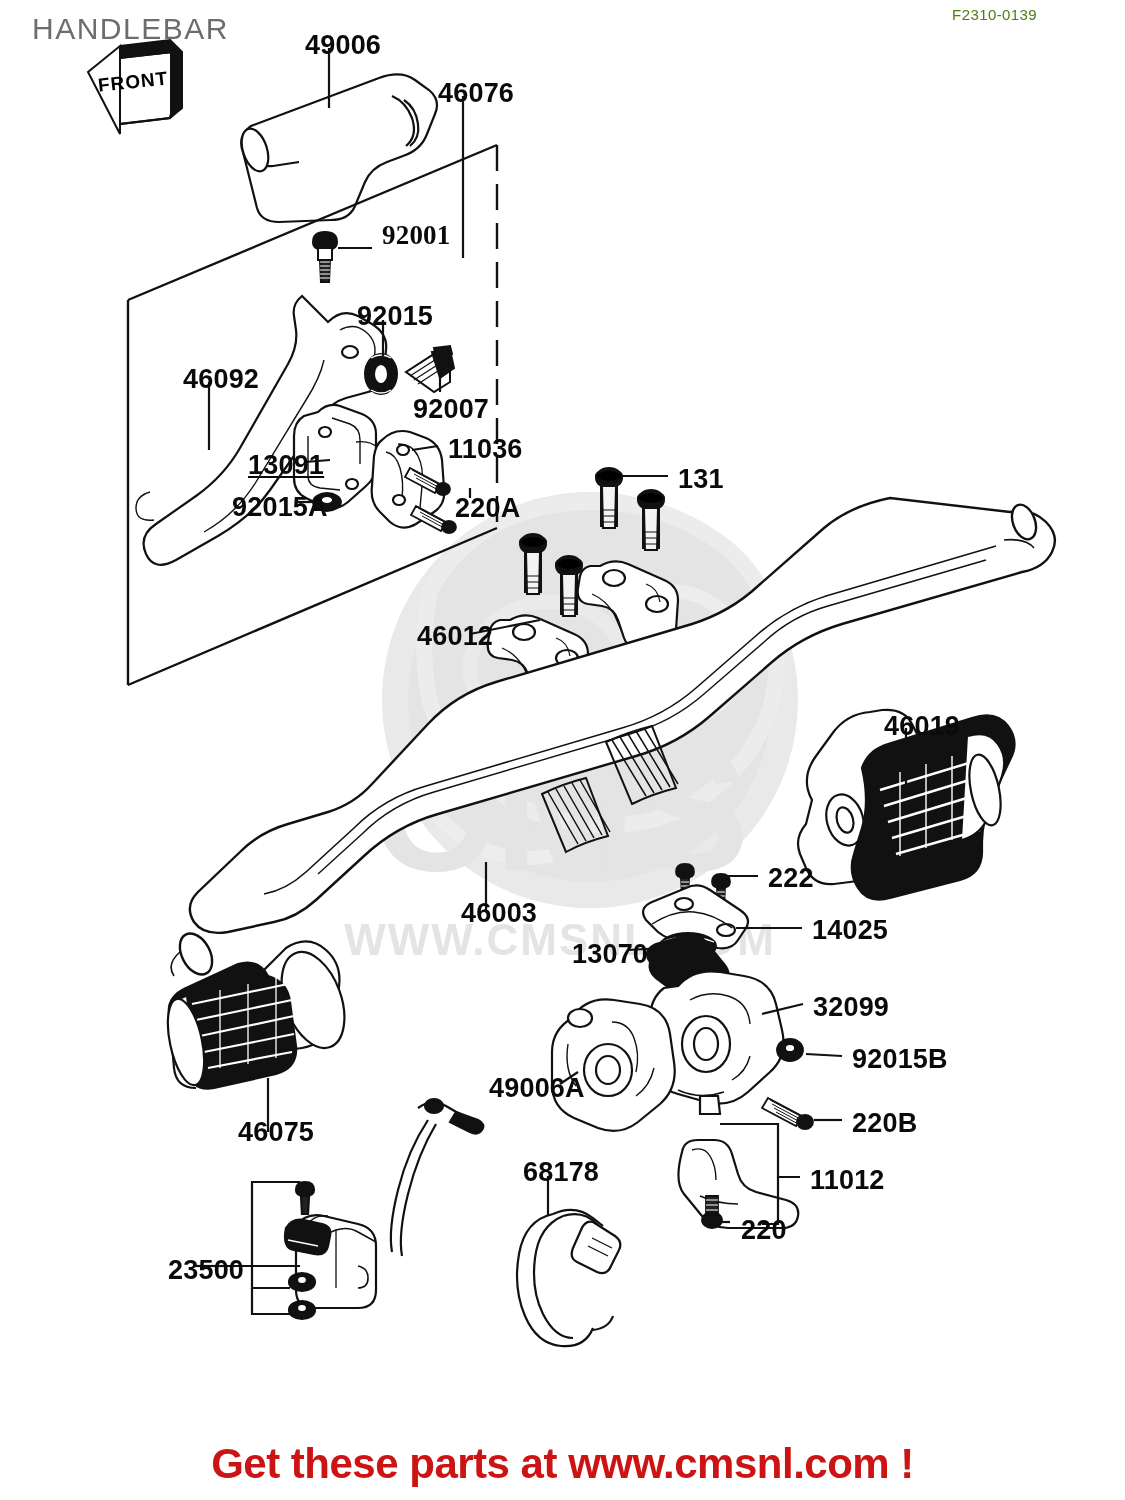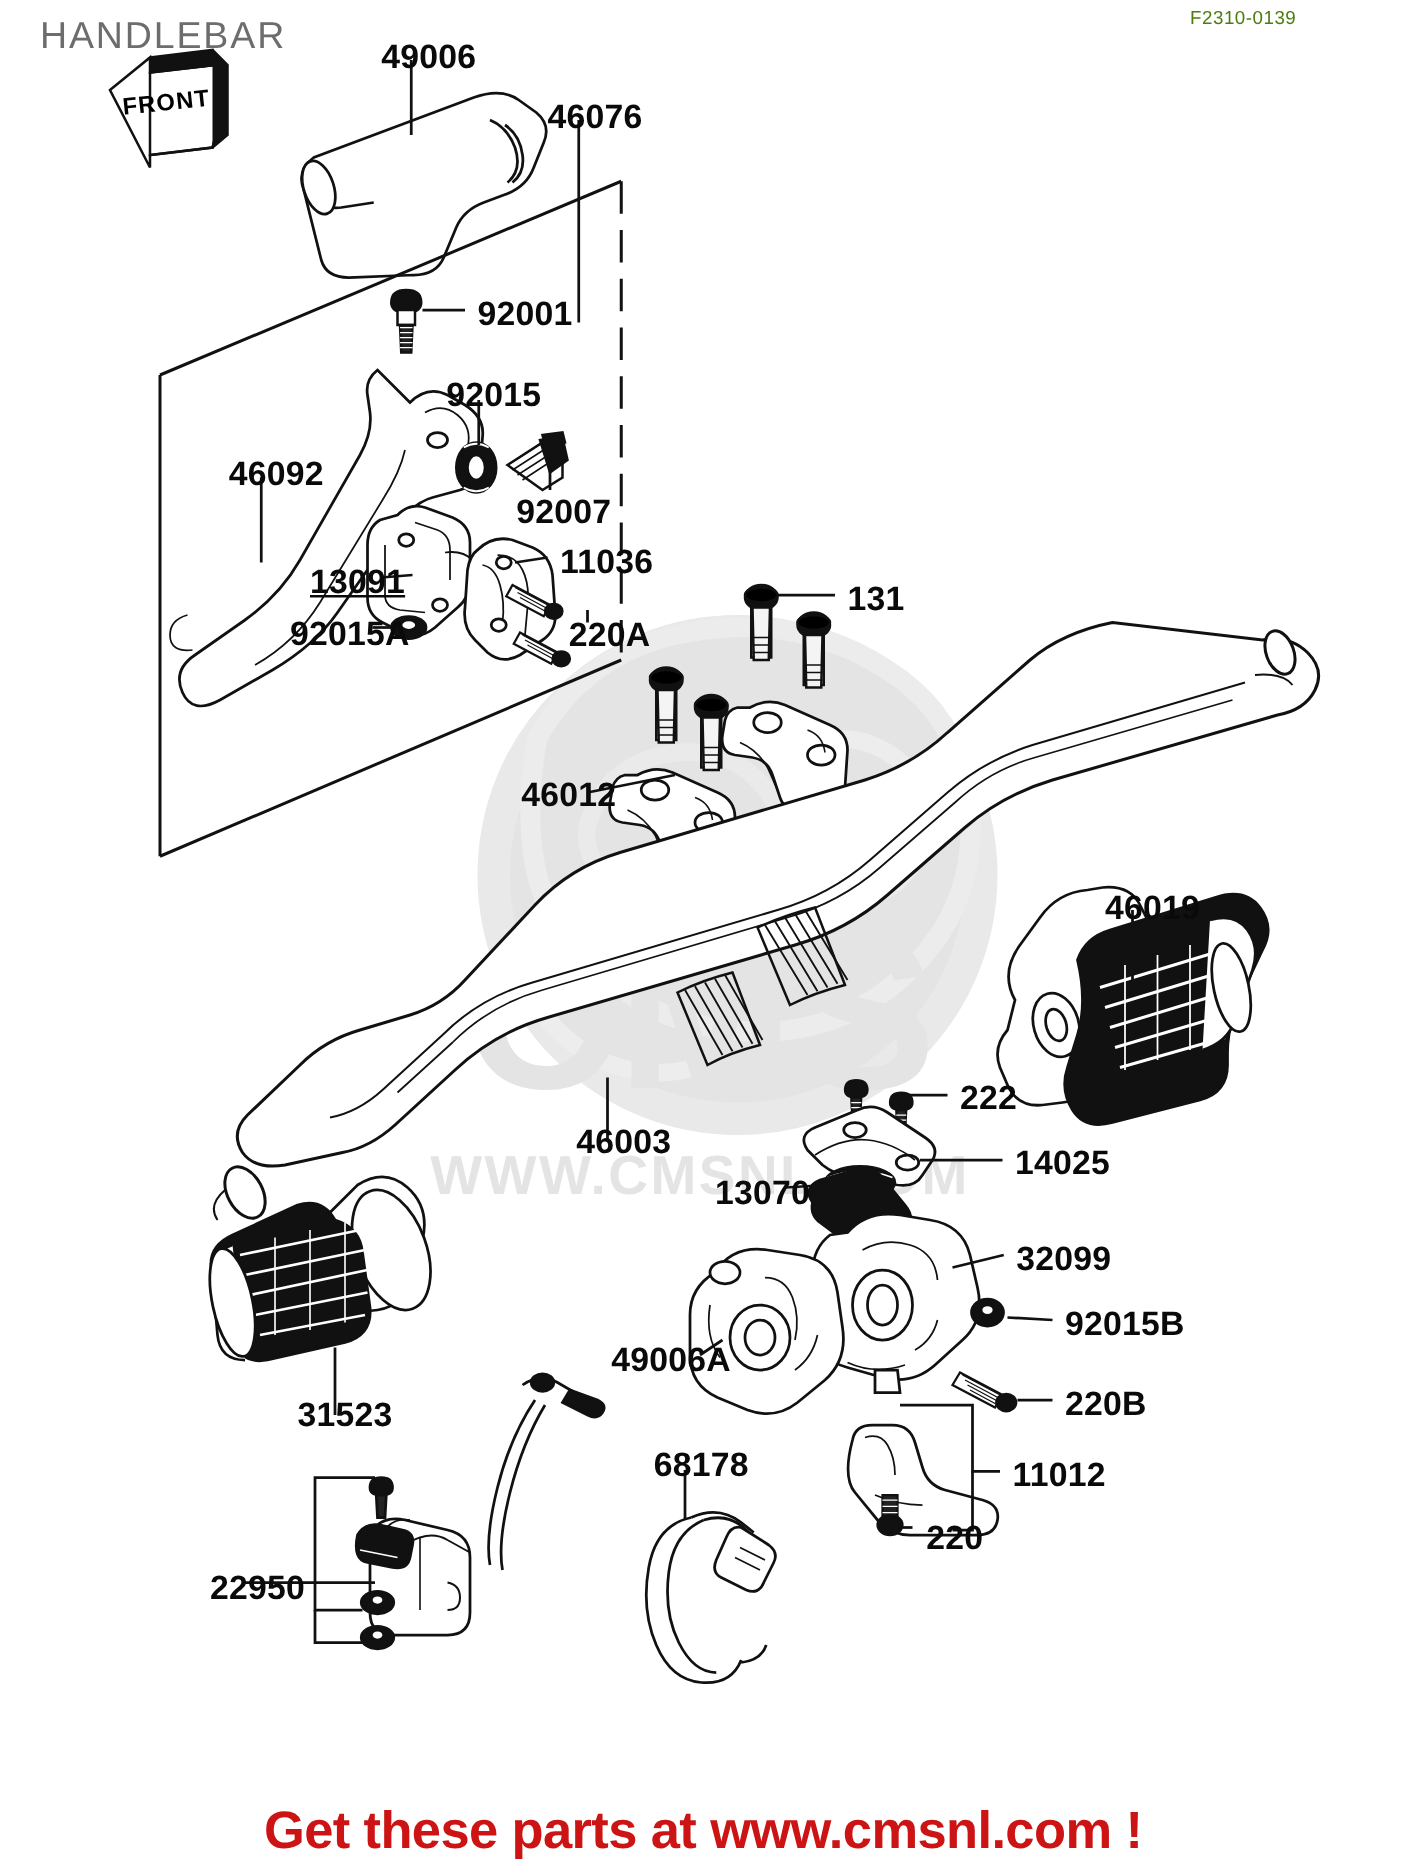--- a/index.html
+++ b/index.html
@@ -451,39 +451,39 @@
       <path d="M228 1266 L252 1266 L252 1182 L300 1182"></path>
       <path d="M252 1266 L300 1266"></path>
       <path d="M252 1266 L252 1288 L290 1288"></path>
       <path d="M252 1288 L252 1314 L290 1314"></path>
     </g>
   </svg>
 
   <div id="callout-layer">
       <div class="callout" style="left: 305px; top: 32px;">49006</div>
       <div class="callout" style="left: 438px; top: 80px;">46076</div>
-      <div class="callout" style="left: 382px; top: 238px;">92001</div>
+      <div class="callout" style="left: 382px; top: 222px; font-family: Liberation Serif, serif;">92001</div>
       <div class="callout" style="left: 357px; top: 303px;">92015</div>
       <div class="callout" style="left: 183px; top: 366px; text-align: center;">46092</div>
       <div class="callout" style="left: 413px; top: 396px;">92007</div>
       <div class="callout" style="left: 448px; top: 436px;">11036</div>
       <div class="callout" style="left: 248px; top: 452px; text-decoration: underline;">13091</div>
       <div class="callout" style="left: 678px; top: 466px;">131</div>
       <div class="callout" style="left: 232px; top: 494px;">92015A</div>
       <div class="callout" style="left: 455px; top: 495px;">220A</div>
       <div class="callout" style="left: 417px; top: 623px;">46012</div>
       <div class="callout" style="left: 884px; top: 713px;">46019</div>
       <div class="callout" style="left: 768px; top: 865px;">222</div>
       <div class="callout" style="left: 461px; top: 900px;">46003</div>
       <div class="callout" style="left: 812px; top: 917px;">14025</div>
       <div class="callout" style="left: 572px; top: 941px;">13070</div>
       <div class="callout" style="left: 813px; top: 994px;">32099</div>
       <div class="callout" style="left: 489px; top: 1075px;">49006A</div>
       <div class="callout" style="left: 852px; top: 1046px;">92015B</div>
-      <div class="callout" style="left: 238px; top: 1119px;">31523</div>
+      <div class="callout" style="left: 238px; top: 1119px;">46075</div>
       <div class="callout" style="left: 852px; top: 1110px;">220B</div>
       <div class="callout" style="left: 523px; top: 1159px;">68178</div>
       <div class="callout" style="left: 810px; top: 1167px;">11012</div>
       <div class="callout" style="left: 741px; top: 1217px;">220</div>
-      <div class="callout" style="left: 168px; top: 1257px;">22950</div>
+      <div class="callout" style="left: 168px; top: 1257px;">23500</div>
     </div>
 
 </div>
 
 </body></html>

